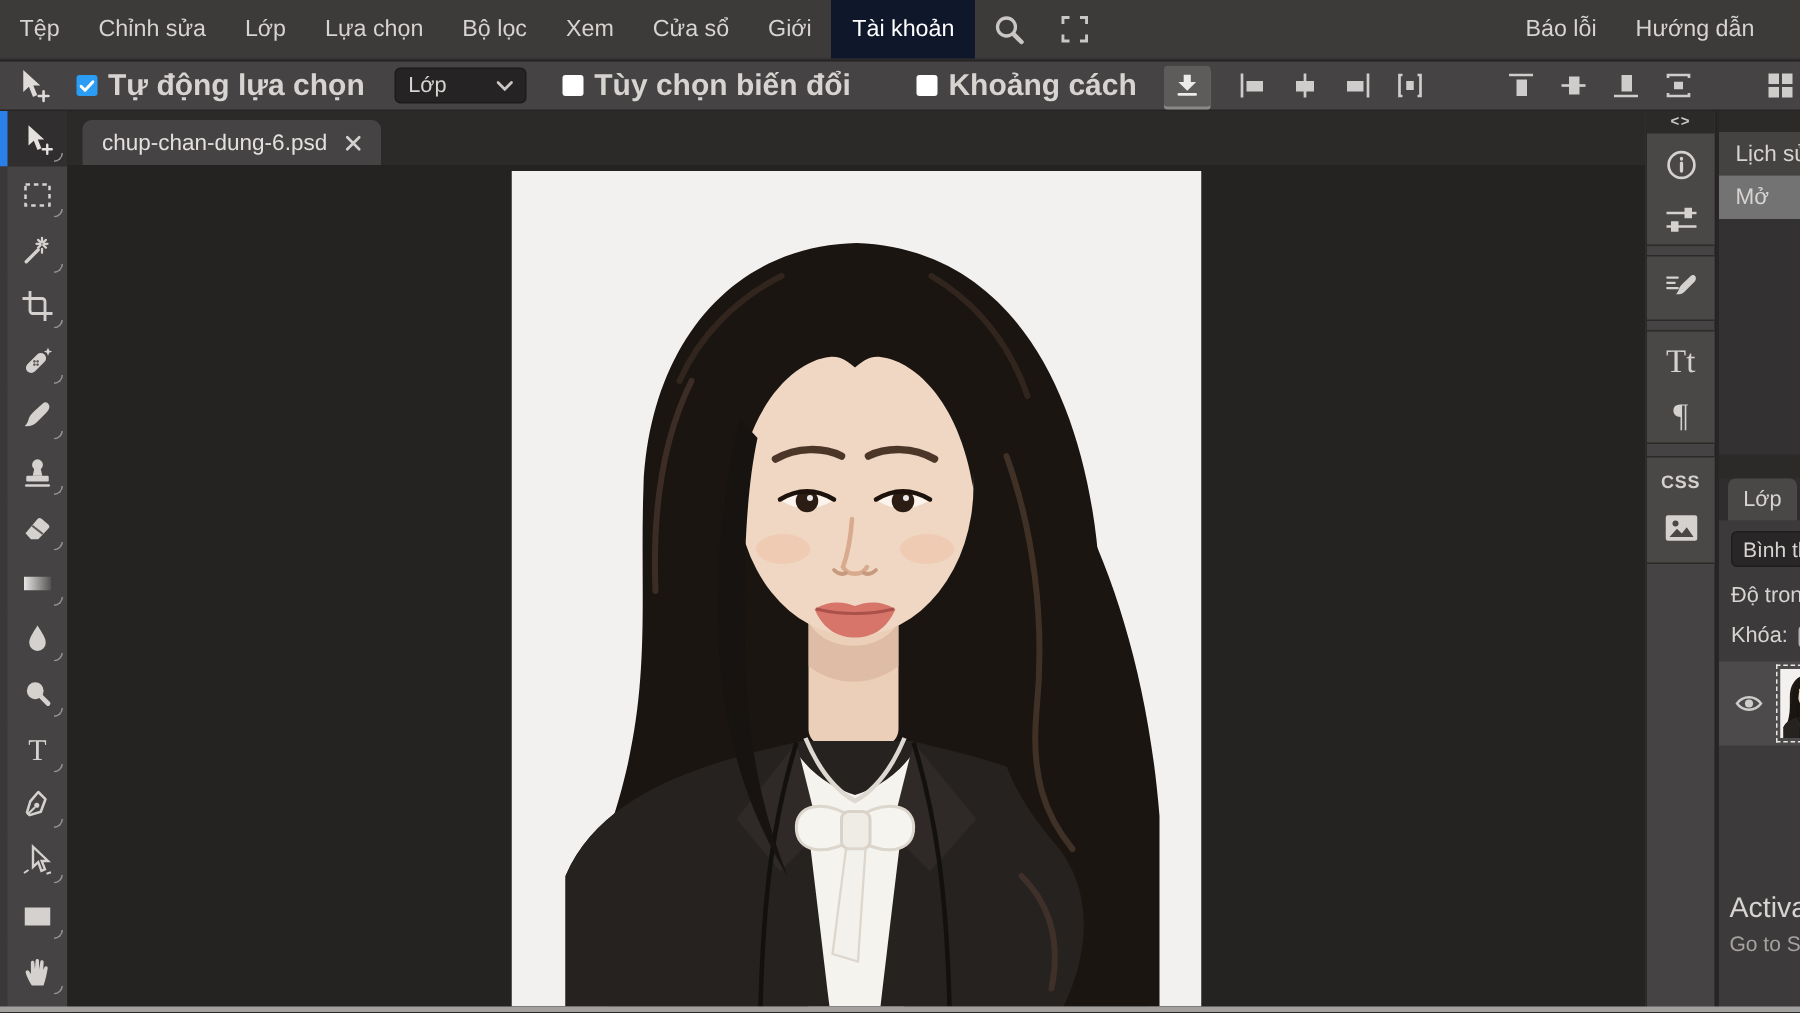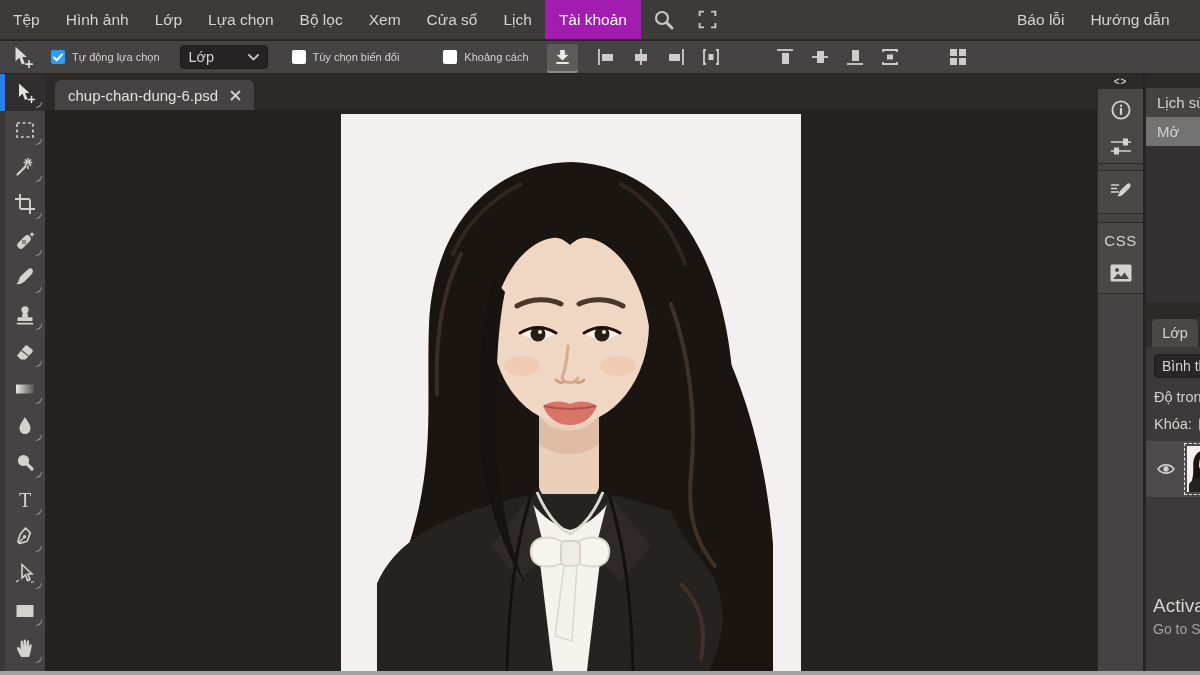--- a/index.html
+++ b/index.html
@@ -6,29 +6,29 @@
   *{box-sizing:border-box;}
   .app{position:relative;width:1200px;height:675px;overflow:hidden;
        font-family:"Liberation Sans",sans-serif;color:#d6d3d1;background:#242322;
        -webkit-font-smoothing:antialiased;}
   svg{display:block;}
 
   
   .menubar{position:absolute;left:0;top:0;width:1200px;height:40px;background:#3d3a3a;
            border-bottom:1px solid #2e2c2c;display:flex;align-items:stretch;}
   .menu-item{display:flex;align-items:center;padding:0 13px;font-size:15.5px;cursor:default;white-space:nowrap;}
-  .menu-item.account{background:#a21caf;color:#fff;padding:16px 14px;}
+  .menu-item.account{background:#0f172a;color:#fff;padding:16px 14px;}
   .mb-iconbtn{display:flex;align-items:center;padding:0 11px;}
   .menus-right{position:absolute;left:1004px;top:0;height:40px;display:flex;align-items:stretch;}
 
   
   .optionsbar{position:absolute;left:0;top:41px;width:1200px;height:33px;background:#454343;
               border-bottom:1px solid #262424;display:flex;align-items:center;padding-left:9px;}
   .tool-indicator{width:30px;margin-right:12px;}
-  .chk{display:flex;align-items:center;gap:7px;font-size:11px;white-space:nowrap;}
+  .chk{display:flex;align-items:center;gap:7px;font-size:20px;white-space:nowrap;font-weight:bold;}
   .chk .box{width:14px;height:14px;background:#fff;border-radius:2px;display:flex;align-items:center;justify-content:center;}
   .chk .box.checked{background:#2b9df4;}
   .selectbox{width:88px;height:24px;background:#252323;border:1px solid #1c1a1a;border-radius:4px;
              display:flex;align-items:center;justify-content:space-between;padding:0 8px;font-size:14.5px;margin:0 24px 0 20px;}
   .gap22{margin-right:22px;}
   .exportbtn{width:31px;height:27px;background:#5e5c5b;border:none;border-radius:2px;margin:0 17px 0 18px;
              display:flex;align-items:center;justify-content:center;box-shadow:0 2px 0 #8b8987;}
   .aligngroup{display:flex;align-items:center;gap:13px;}
   .alignbtn{width:22px;height:22px;display:flex;align-items:center;justify-content:center;background:transparent;border:none;padding:0;}
   .groupgap{width:26px;}
@@ -136,27 +136,27 @@
         <path d="M330,190 C348,240 356,300 350,360 C346,404 356,430 374,452" stroke="#4a382d" stroke-width="4" fill="none" opacity="0.8" stroke-linecap="round"></path>
         <path d="M340,470 C360,490 366,515 360,545" stroke="#4a382d" stroke-width="4" fill="none" opacity="0.7" stroke-linecap="round"></path>
         <path d="M180,70 C150,85 125,110 112,140" stroke="#3a2c23" stroke-width="4" fill="none" opacity="0.7" stroke-linecap="round"></path>
         <path d="M280,70 C310,88 332,115 344,150" stroke="#3a2c23" stroke-width="4" fill="none" opacity="0.7" stroke-linecap="round"></path>
       </symbol>
     </defs>
   </svg>
 
   <header class="menubar">
     <span class="menu-item">Tệp</span>
-    <span class="menu-item">Hình ảnh</span>
+    <span class="menu-item">Chỉnh sửa</span>
     <span class="menu-item">Lớp</span>
     <span class="menu-item">Lựa chọn</span>
     <span class="menu-item">Bộ lọc</span>
     <span class="menu-item">Xem</span>
     <span class="menu-item">Cửa sổ</span>
-    <span class="menu-item">Lịch</span>
+    <span class="menu-item">Giới</span>
     <span class="menu-item account">Tài khoản</span>
     <span class="mb-iconbtn">
       <svg width="23" height="23" viewBox="0 0 23 23" stroke="#c9c6c4" fill="none" stroke-linecap="round">
           <circle cx="10" cy="10" r="6" stroke-width="2.2"></circle>
           <path d="M14.7,14.7 L20,20" stroke-width="3"></path>
         </svg>
     </span>
     <span class="mb-iconbtn">
       <svg width="21" height="21" viewBox="0 0 24 24" stroke="#c9c6c4" fill="none" stroke-width="2.2">
           <path d="M3,8 V3 H8 M16,3 H21 V8 M21,16 V21 H16 M8,21 H3 V16"></path>
@@ -442,22 +442,26 @@
     <div class="iblock" style="height:44px;">
       <span>
         <svg width="24" height="22" viewBox="0 0 24 22">
             <g stroke="#d4d1cf" stroke-width="1.5" stroke-linecap="round">
               <path d="M2.5,5 h7 M2.5,8.5 h5 M2.5,12 h7"></path>
             </g>
             <path d="M20.5,3.5 c1.5,1 1.5,3 0,4.5 L14,14.5 c-1.5,1.5 -3.5,2 -5.7,1.6 1,-1 1.6,-2.1 2.1,-3.6 0.4,-1.3 1.3,-2.3 2.5,-3.5 L17.8,4.3 C18.6,3.5 19.6,3.1 20.5,3.5 Z" fill="#d4d1cf"></path>
           </svg>
       </span>
     </div>
+    <div class="iblock" style="height:76px;">
+      <span style="font-family:'Liberation Serif',serif;font-size:22px;color:#d4d1cf;line-height:1;">Tt</span>
+      <span style="font-family:'Liberation Serif',serif;font-size:22px;color:#d4d1cf;line-height:1;">¶</span>
+    </div>
     <div class="iblock" style="height:72px;margin-top:8px;">
-      <span style="font-size:15px;font-weight:normal;letter-spacing:0.5px;color:#d4d1cf;">CSS</span>
+      <span style="font-size:12px;font-weight:bold;letter-spacing:0.5px;color:#d4d1cf;">CSS</span>
       <span>
         <svg width="24" height="20" viewBox="0 0 24 20">
             <rect x="1.5" y="1.5" width="21" height="17" rx="1.5" fill="#d4d1cf"></rect>
             <circle cx="8" cy="7" r="2" fill="#4a4747"></circle>
             <path d="M4,16 l5,-5.5 3.2,3.2 3.3,-4.2 4.5,6.5 Z" fill="#4a4747"></path>
           </svg>
       </span>
     </div>
   </aside>
 

